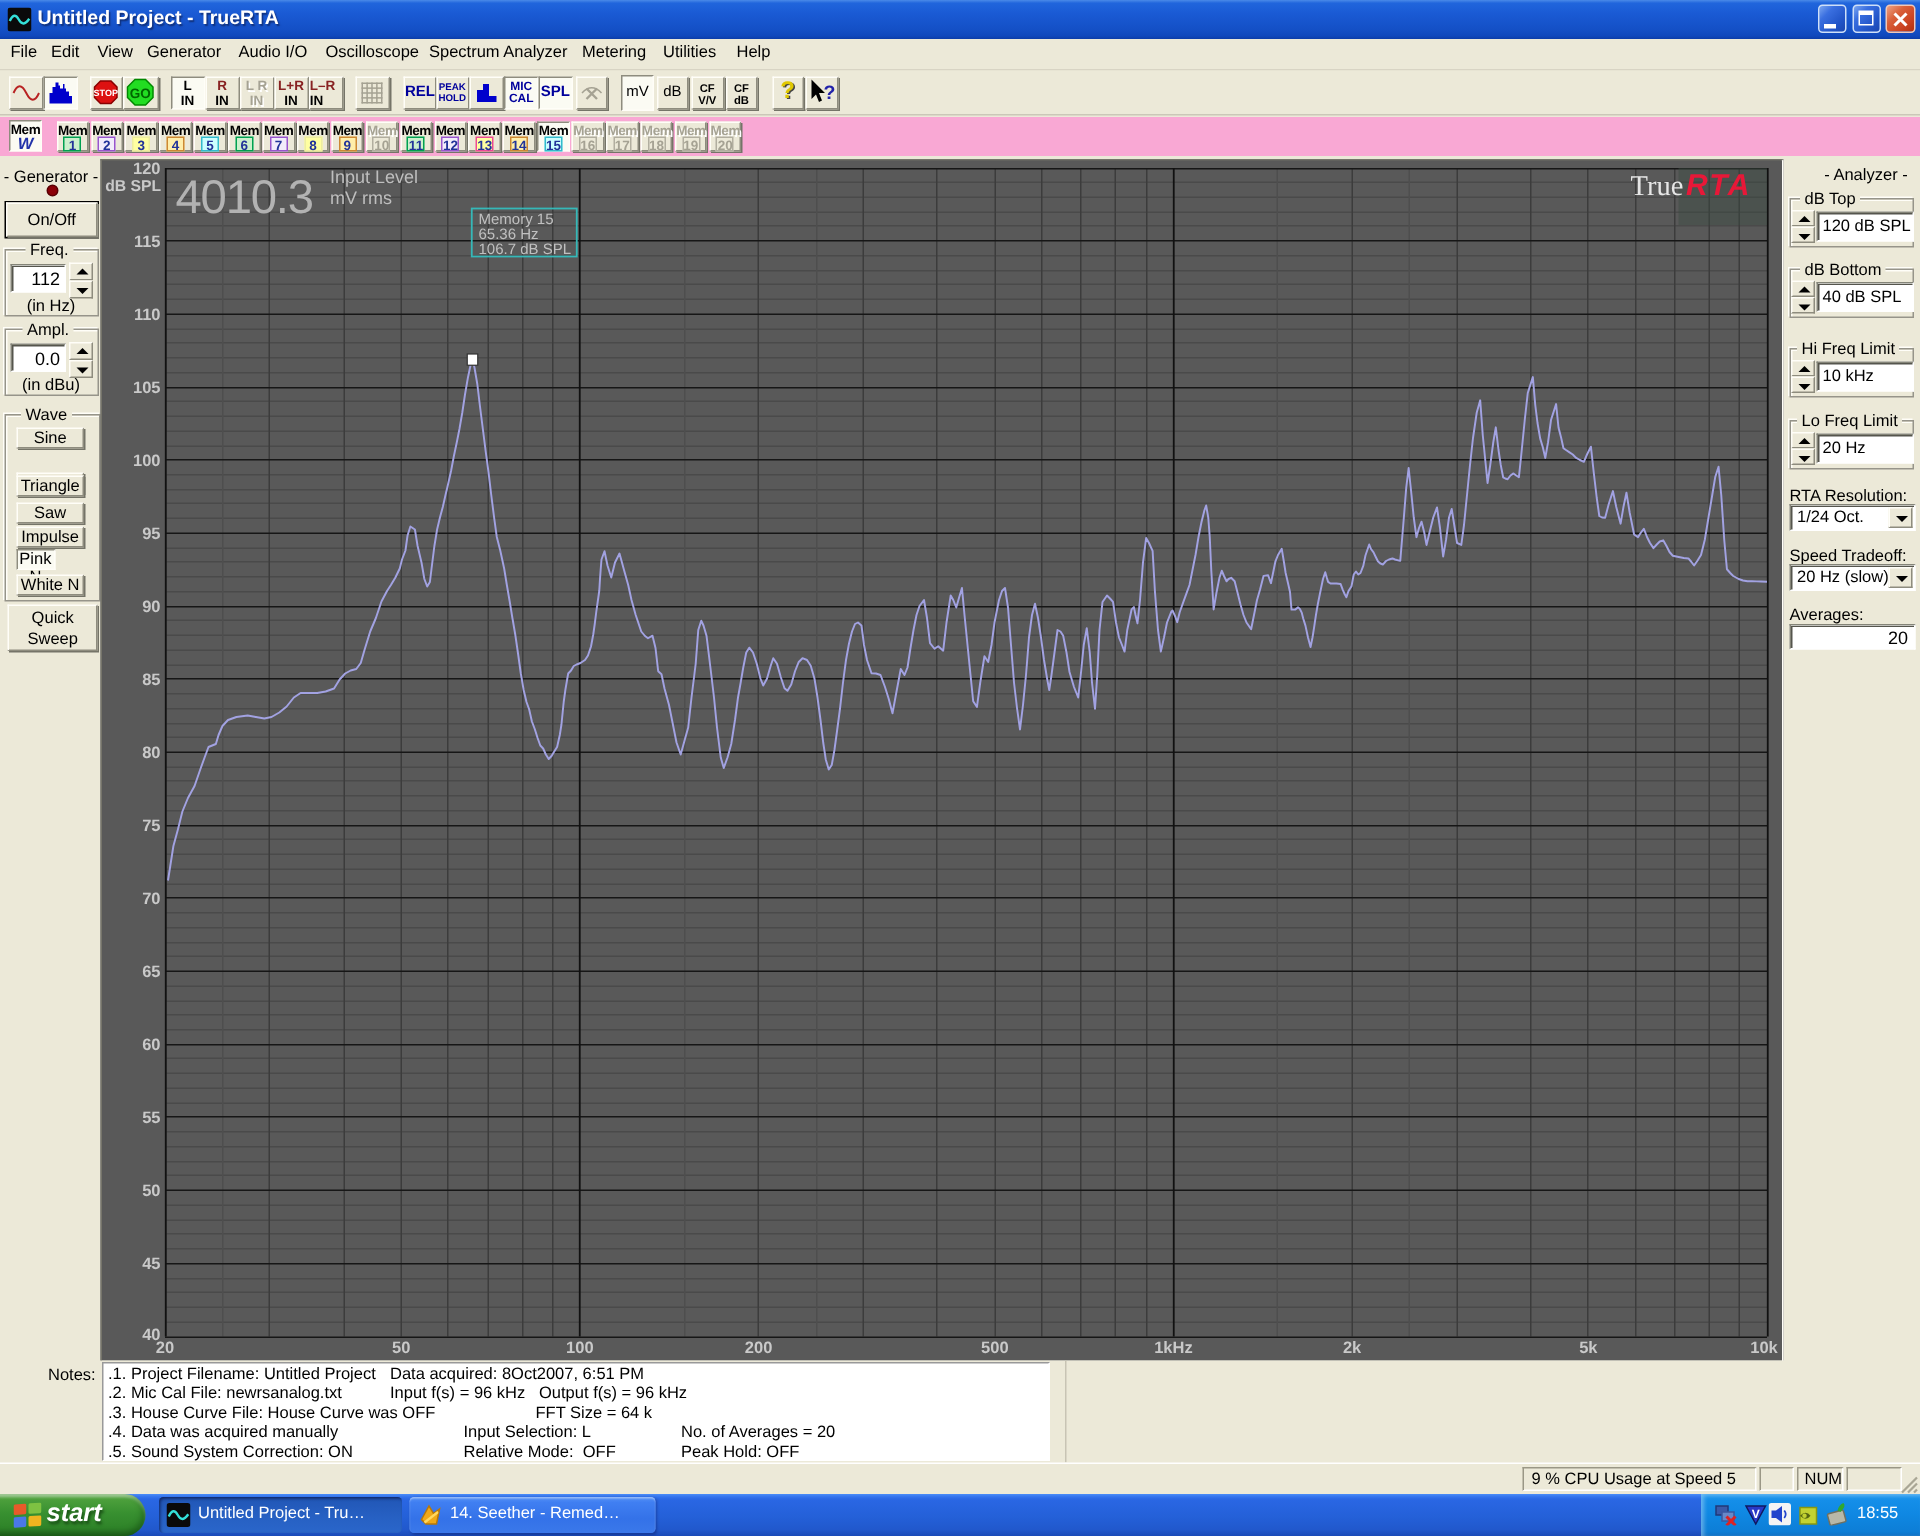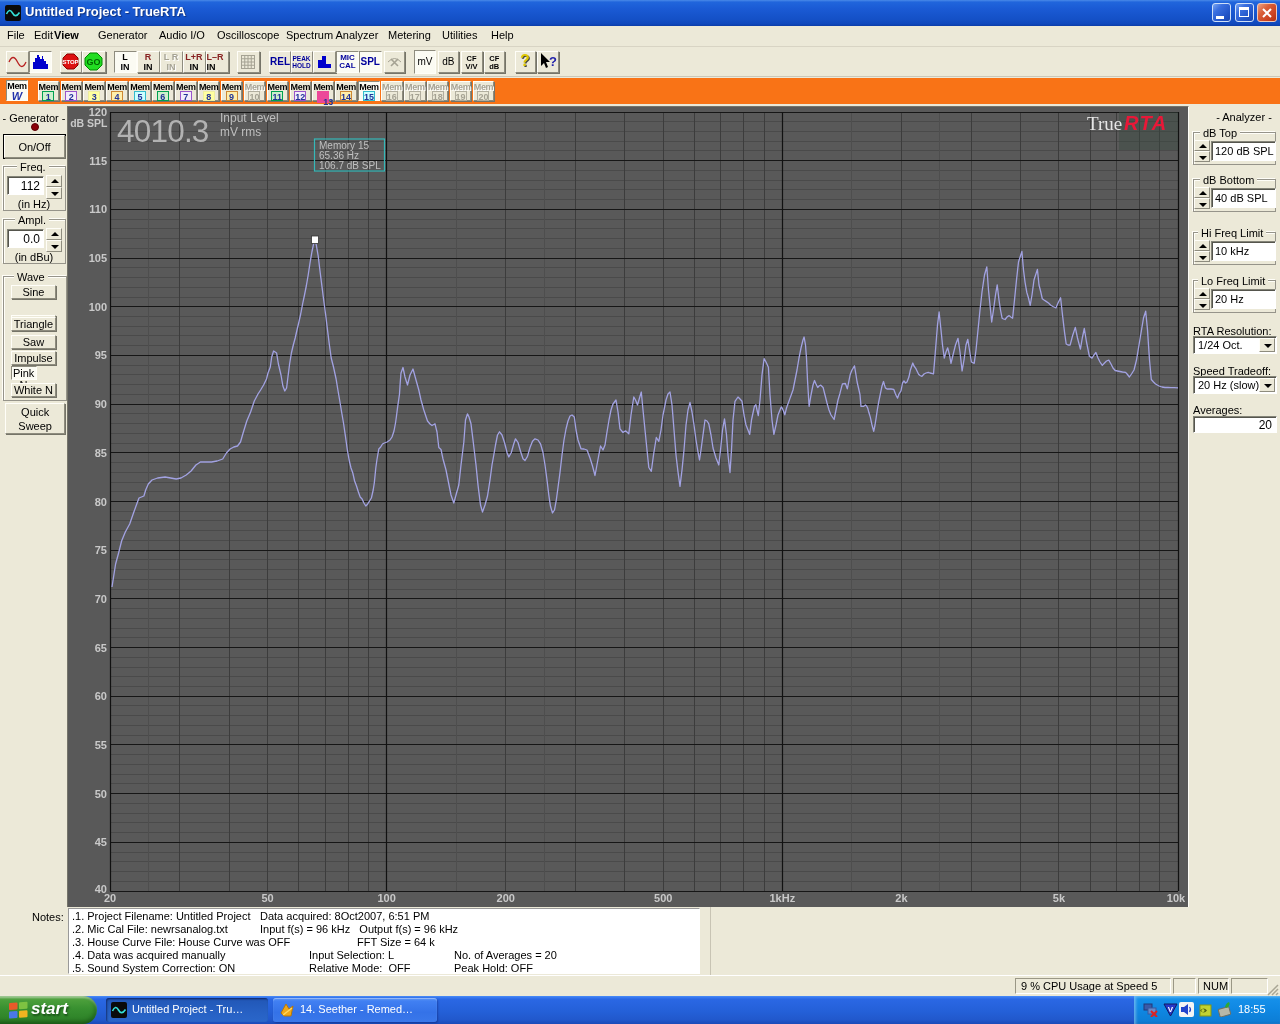--- a/index.html
+++ b/index.html
@@ -40,21 +40,21 @@
  <div class="ab" style="left:1257px;top:3px;width:20px;height:19px;border-radius:3px;border:1px solid #f0c8b8;background:linear-gradient(135deg,#eda283 0%,#d9603a 35%,#cc4422 70%,#b03010 100%);">
       <svg class="ab" style="left:3px;top:3px" width="12" height="12">
         <path d="M2 2 L10 10 M10 2 L2 10" stroke="#fff" stroke-width="2"></path>
       </svg>
     </div>
 </div>
 
 <div class="ab" style="left:0;top:26px;width:1280px;height:21px;background:#ece9d8;border-bottom:1px solid #d8d4c4;">
 <div class="ab t11" style="left:7px;top:3px;">File</div>
 <div class="ab t11" style="left:34px;top:3px;">Edit</div>
-<div class="ab t11" style="left:54px;top:3px;font-weight:bold;">View</div>
+<div class="ab t11" style="left:65px;top:3px;">View</div>
 <div class="ab t11" style="left:98px;top:3px;">Generator</div>
 <div class="ab t11" style="left:159px;top:3px;">Audio I/O</div>
 <div class="ab t11" style="left:217px;top:3px;">Oscilloscope</div>
 <div class="ab t11" style="left:286px;top:3px;">Spectrum Analyzer</div>
 <div class="ab t11" style="left:388px;top:3px;">Metering</div>
 <div class="ab t11" style="left:442px;top:3px;">Utilities</div>
 <div class="ab t11" style="left:491px;top:3px;">Help</div>
 </div>
 <div class="ab" style="left:0;top:47px;width:1280px;height:30px;background:#ece9d8;border-bottom:1px solid #cbc7b8;">
 <div class="ab raised" style="left:6px;top:4px;width:23px;height:22px;"><svg width="21" height="20">
@@ -130,21 +130,21 @@
       <div style="font-size:7.5px;font-weight:bold;text-align:center;line-height:7.5px;margin-top:3px;">CF<br>dB</div>
     </div>
 <div class="ab raised" style="left:514.5px;top:4px;width:21px;height:22px;">
       <div style="font-size:16px;font-weight:bold;color:#e0c800;text-align:center;margin-top:0px;text-shadow:1px 1px 0 #444;">?</div>
     </div>
 <div class="ab raised" style="left:537px;top:4px;width:22px;height:22px;"><svg width="20" height="20">
         <polygon points="3,1 3,14 6,11 8,16 10,15 8,10 12,10" fill="#000"></polygon>
         <text x="11" y="14" font-size="13" font-weight="bold" fill="#2222aa" font-family="Liberation Sans">?</text>
       </svg></div>
 </div>
-<div class="ab" style="left:0;top:78px;width:1280px;height:26px;background:#f97316;padding-left:21px;">
+<div class="ab" style="left:0;top:78px;width:1280px;height:26px;background:#f9a8d4;padding-left:21px;">
 <div class="ab pressed whitebtn" style="left:6px;top:2px;width:22px;height:21px;">
       <div class="mem-label">Mem</div>
       <div class="ab" style="left:0;right:0;top:9px;text-align:center;font-size:11px;font-weight:bold;font-style:italic;color:#2233aa;">W</div>
     </div>
 <div class="ab raised" style="left:37.6px;top:3px;width:21.5px;height:20px;">
       <div class="mem-label">Mem</div>
       <div class="memnum" style="border:1px solid #00a050;background:#ccf0cc;color:#223399;">1</div>
     </div>
 <div class="ab raised" style="left:60.5px;top:3px;width:21.5px;height:20px;">
       <div class="mem-label">Mem</div>
@@ -185,21 +185,21 @@
 <div class="ab raised" style="left:266.6px;top:3px;width:21.5px;height:20px;">
       <div class="mem-label">Mem</div>
       <div class="memnum" style="border:1px solid #00a050;background:#ccf0cc;color:#223399;">11</div>
     </div>
 <div class="ab raised" style="left:289.5px;top:3px;width:21.5px;height:20px;">
       <div class="mem-label">Mem</div>
       <div class="memnum" style="border:1px solid #9955cc;background:#f2ecfa;color:#223399;">12</div>
     </div>
 <div class="ab raised" style="left:312.4px;top:3px;width:21.5px;height:20px;">
       <div class="mem-label">Mem</div>
-      <div class="memnum" style="border:6px solid #ec4899;background:#ffffa0;color:#223399;">13</div>
+      <div class="memnum" style="border:1px solid #ec4899;background:#ffffa0;color:#223399;">13</div>
     </div>
 <div class="ab raised" style="left:335.3px;top:3px;width:21.5px;height:20px;">
       <div class="mem-label">Mem</div>
       <div class="memnum" style="border:1px solid #cc8833;background:#ffeeaa;color:#223399;">14</div>
     </div>
 <div class="ab pressed whitebtn" style="left:358.2px;top:3px;width:21.5px;height:20px;">
       <div class="mem-label">Mem</div>
       <div class="memnum" style="border:1px solid #33bbcc;background:#ccffff;color:#223399;">15</div>
     </div>
 <div class="ab raised" style="left:381.1px;top:3px;width:21.5px;height:20px;">

